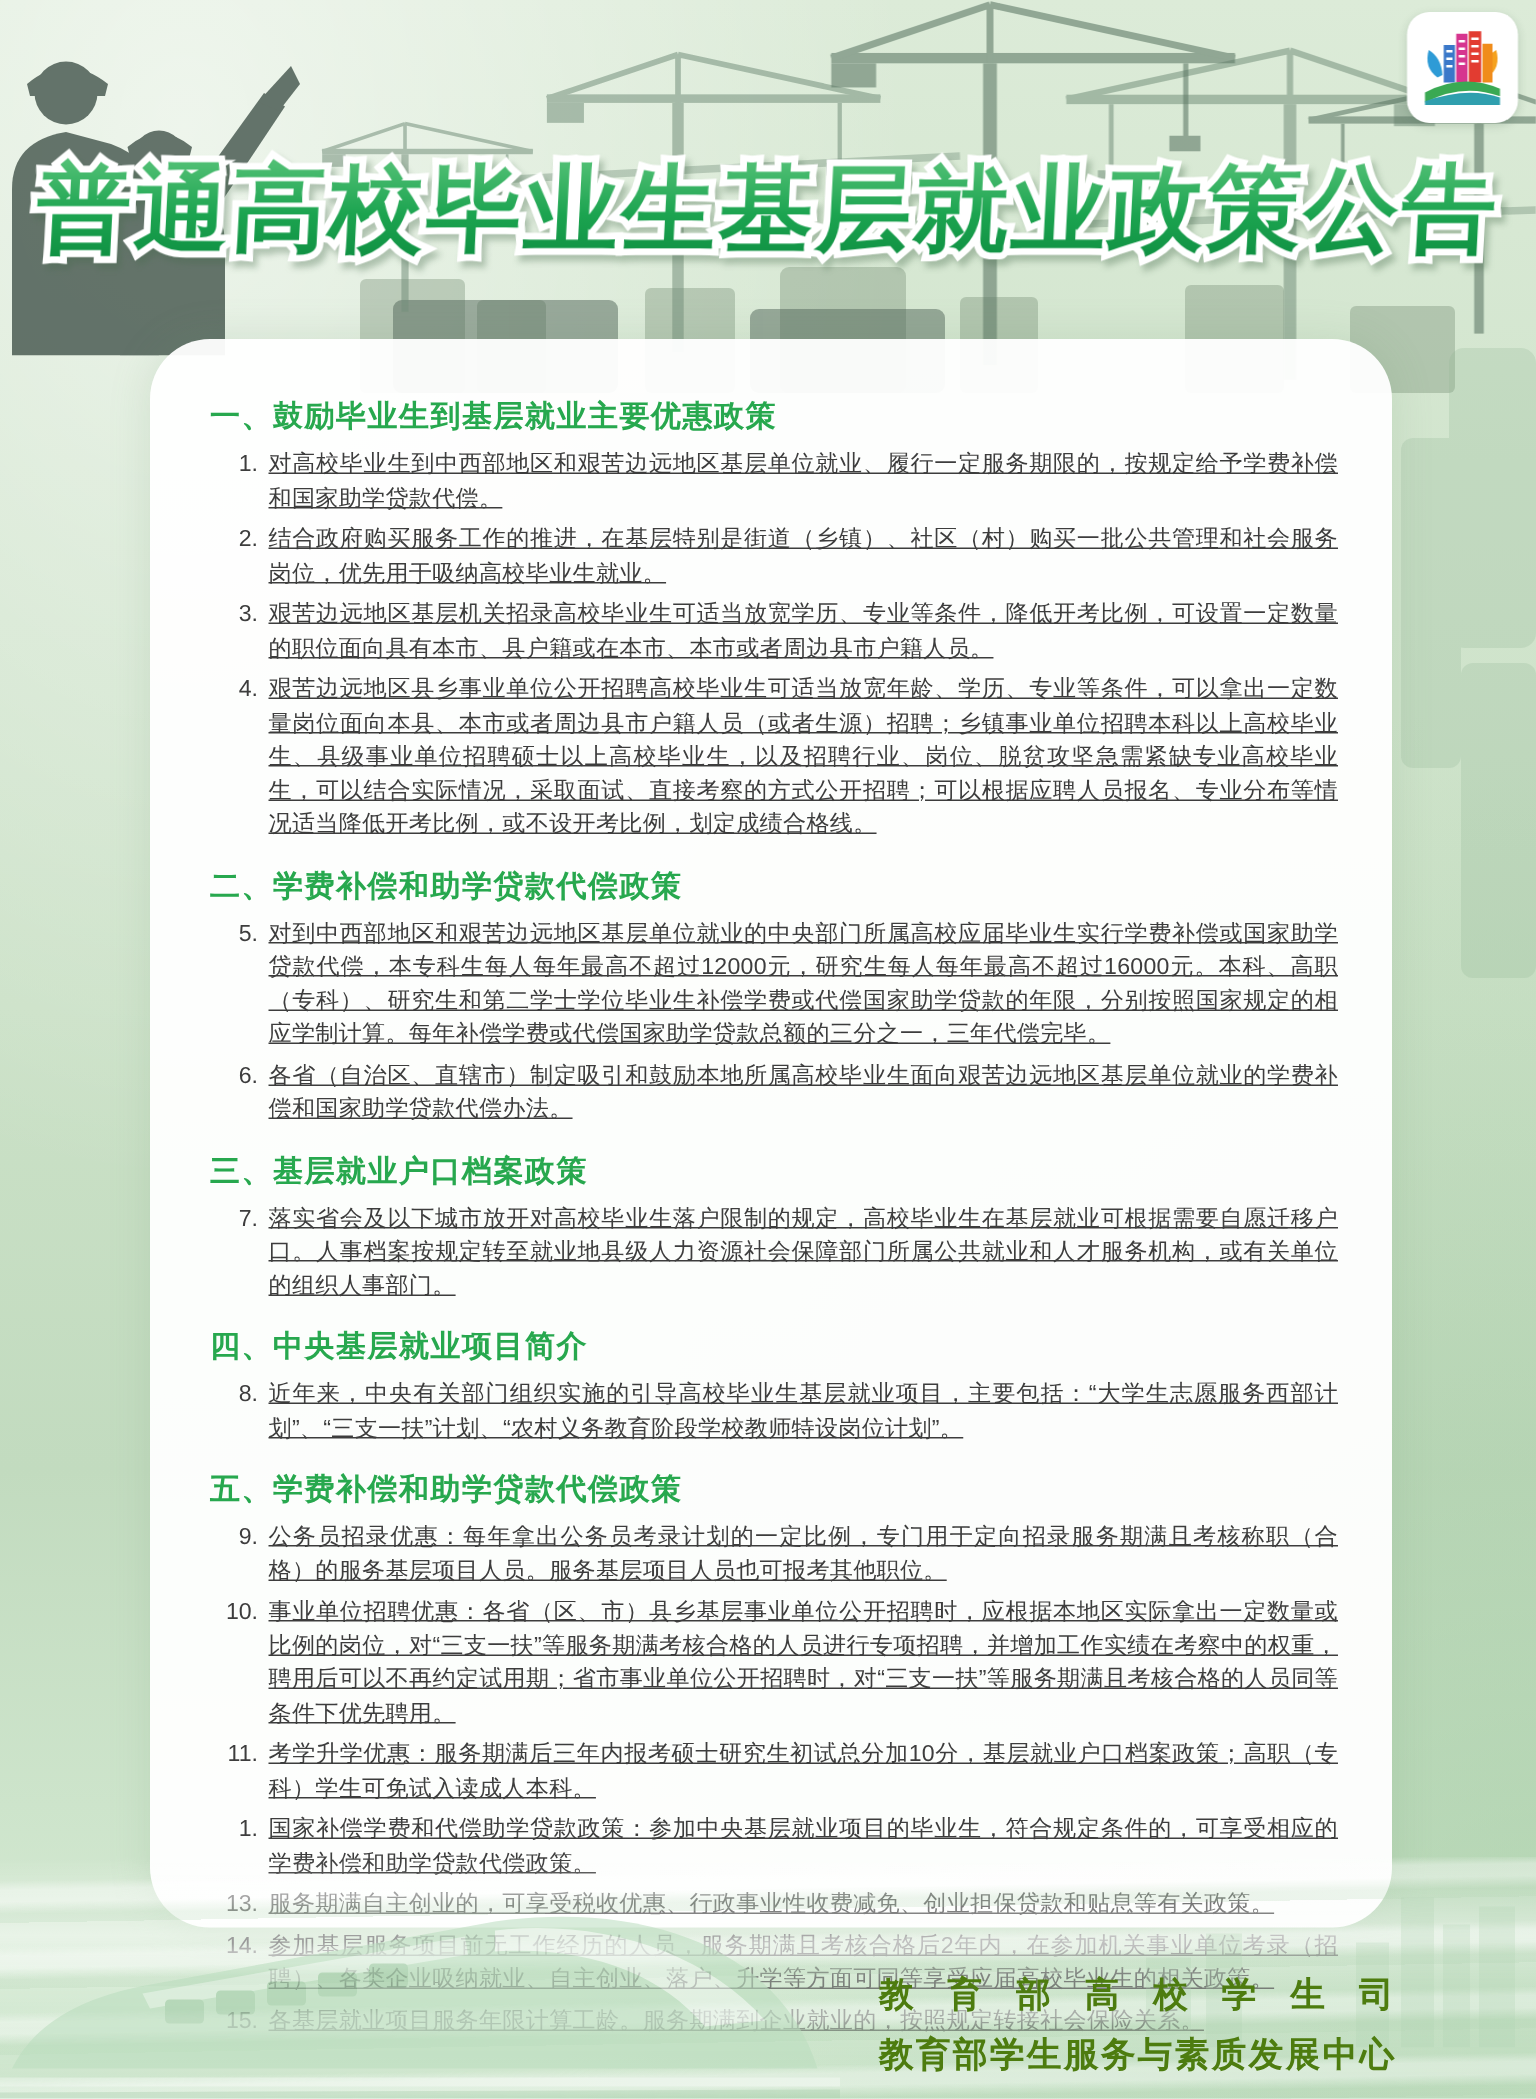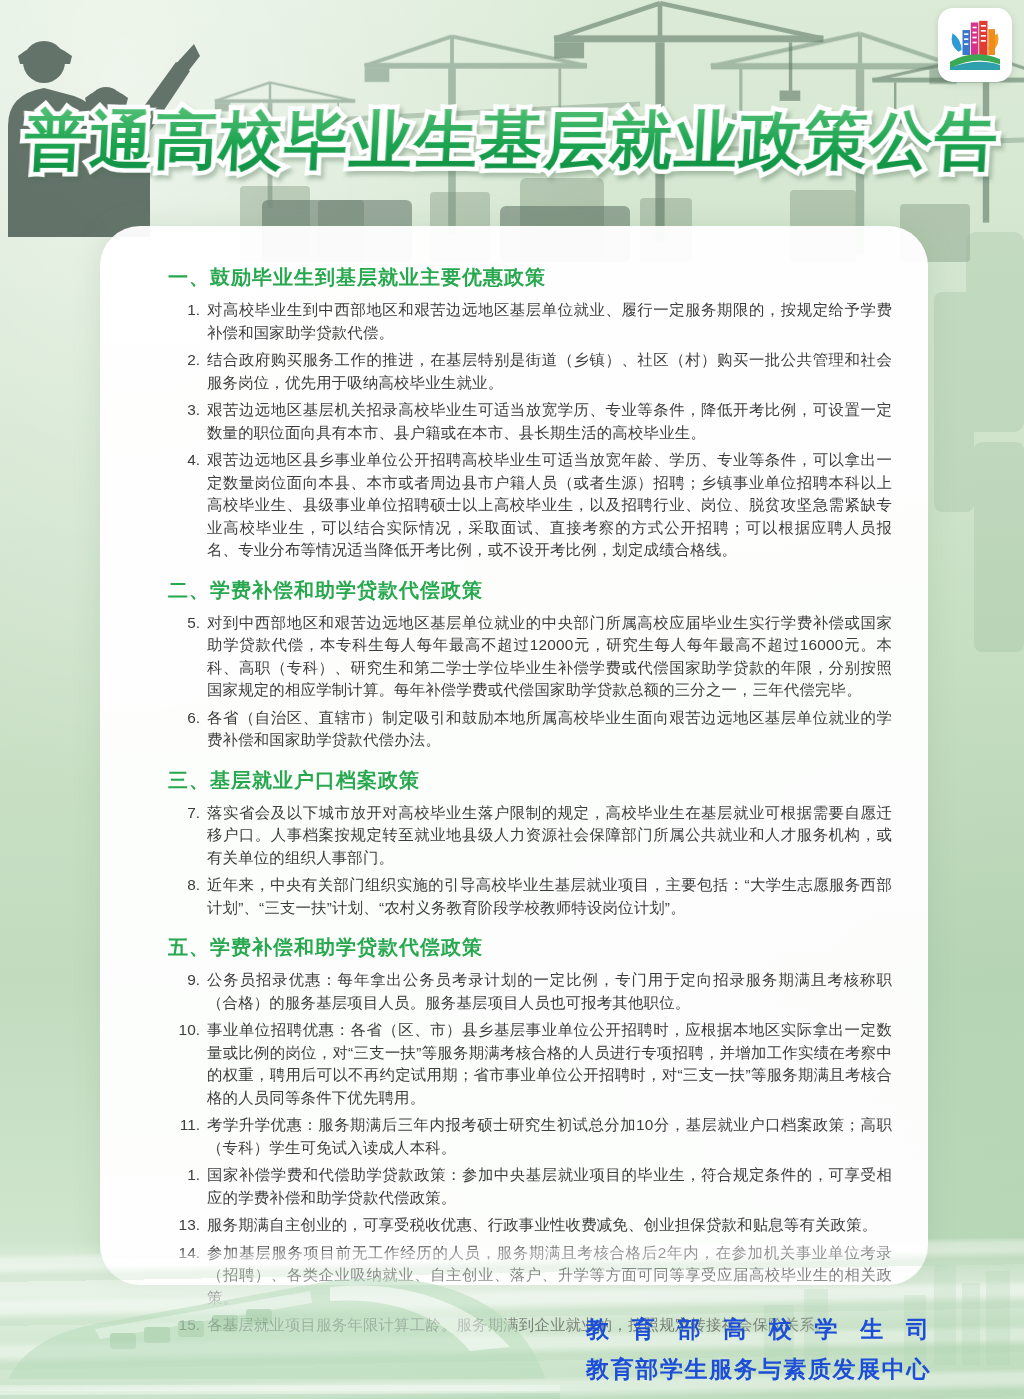--- a/index.html
+++ b/index.html
@@ -40,41 +40,41 @@
       background:linear-gradient(180deg,#5cc57c 0%,#1ca450 52%,#0b8a3e 100%);
       -webkit-background-clip:text;background-clip:text;color:transparent;
     }
   }
   
   .card{
     position:absolute;left:100px;top:226px;width:828px;height:1059px;
     background:rgba(255,255,255,.95);border-radius:40px;
     box-shadow:0 0 28px rgba(110,150,110,.18);
   }
-  .card-inner{padding:30px 36px 0 68px;}
+  .card-inner{padding:30px 36px 0 40px;}
   .sec-heading{
     color:#27a84e;font-size:20px;font-weight:800;letter-spacing:1px;
     margin:15px 0 8px 0;
   }
   .sec-heading:first-child{margin-top:8px;}
   .item{display:flex;margin-bottom:5px;color:#3d3d3d;font-size:15.4px;line-height:22.5px;}
   .item-num{flex:0 0 32px;text-align:right;padding-right:7px;}
-  .item-text{flex:1;text-align:justify;letter-spacing:.2px;}
+  .item-text{flex:1;text-align:justify;letter-spacing:.2px;text-decoration:underline;}
   
   .streaks{
     position:absolute;left:0;top:1238px;width:1024px;height:161px;pointer-events:none;
     background:
       repeating-linear-gradient(179deg, rgba(255,255,255,0) 0 16px, rgba(255,255,255,.38) 22px 30px, rgba(175,210,175,.22) 38px 44px),
       linear-gradient(180deg, rgba(255,255,255,0) 0, rgba(255,255,255,.5) 52px, rgba(220,238,220,.35) 90px, rgba(190,220,190,.45) 161px);
   }
   .train{position:absolute;left:0;bottom:0;width:560px;height:170px;opacity:.55;pointer-events:none;}
   .skyline-right{position:absolute;right:0;top:1255px;width:420px;height:110px;opacity:.5;pointer-events:none;}
   .bg-buildings{position:absolute;right:0;top:232px;width:120px;height:420px;opacity:.6;pointer-events:none;}
   
-  .footer{position:absolute;top:1314px;right:94px;color:#1d4ed8;font-weight:700;text-align:right;}
+  .footer{position:absolute;top:1314px;right:94px;color:#4d7c0f;font-weight:700;text-align:right;}
   .footer-l1{font-size:23px;width:344px;text-align-last:justify;margin-bottom:9px;letter-spacing:1px;}
   .footer-l2{font-size:23px;width:344px;text-align-last:justify;letter-spacing:.5px;}
 </style>
 </head>
 <body>
 
 <svg class="header-art" viewBox="0 0 1024 262" xmlns="http://www.w3.org/2000/svg">
   <defs>
     <g id="crane">
       <rect x="-4" y="28" width="8" height="175" fill="currentColor"></rect>
@@ -173,40 +173,41 @@
       <div class="item">
         <div class="item-num">1.</div>
         <div class="item-text">对高校毕业生到中西部地区和艰苦边远地区基层单位就业、履行一定服务期限的，按规定给予学费补偿和国家助学贷款代偿。</div>
       </div>
       <div class="item">
         <div class="item-num">2.</div>
         <div class="item-text">结合政府购买服务工作的推进，在基层特别是街道（乡镇）、社区（村）购买一批公共管理和社会服务岗位，优先用于吸纳高校毕业生就业。</div>
       </div>
       <div class="item">
         <div class="item-num">3.</div>
-        <div class="item-text">艰苦边远地区基层机关招录高校毕业生可适当放宽学历、专业等条件，降低开考比例，可设置一定数量的职位面向具有本市、县户籍或在本市、县长期生活的高校毕业生。</div>
+        <div class="item-text">艰苦边远地区基层机关招录高校毕业生可适当放宽学历、专业等条件，降低开考比例，可设置一定数量的职位面向具有本市、县户籍或在本市、本市或者周边县市户籍人员。</div>
       </div>
       <div class="item">
         <div class="item-num">4.</div>
         <div class="item-text">艰苦边远地区县乡事业单位公开招聘高校毕业生可适当放宽年龄、学历、专业等条件，可以拿出一定数量岗位面向本县、本市或者周边县市户籍人员（或者生源）招聘；乡镇事业单位招聘本科以上高校毕业生、县级事业单位招聘硕士以上高校毕业生，以及招聘行业、岗位、脱贫攻坚急需紧缺专业高校毕业生，可以结合实际情况，采取面试、直接考察的方式公开招聘；可以根据应聘人员报名、专业分布等情况适当降低开考比例，或不设开考比例，划定成绩合格线。</div>
       </div>
       <div class="sec-heading">二、学费补偿和助学贷款代偿政策</div>
       <div class="item">
         <div class="item-num">5.</div>
         <div class="item-text">对到中西部地区和艰苦边远地区基层单位就业的中央部门所属高校应届毕业生实行学费补偿或国家助学贷款代偿，本专科生每人每年最高不超过12000元，研究生每人每年最高不超过16000元。本科、高职（专科）、研究生和第二学士学位毕业生补偿学费或代偿国家助学贷款的年限，分别按照国家规定的相应学制计算。每年补偿学费或代偿国家助学贷款总额的三分之一，三年代偿完毕。</div>
       </div>
       <div class="item">
         <div class="item-num">6.</div>
         <div class="item-text">各省（自治区、直辖市）制定吸引和鼓励本地所属高校毕业生面向艰苦边远地区基层单位就业的学费补偿和国家助学贷款代偿办法。</div>
       </div>
       <div class="sec-heading">三、基层就业户口档案政策</div>
       <div class="item">
         <div class="item-num">7.</div>
         <div class="item-text">落实省会及以下城市放开对高校毕业生落户限制的规定，高校毕业生在基层就业可根据需要自愿迁移户口。人事档案按规定转至就业地县级人力资源社会保障部门所属公共就业和人才服务机构，或有关单位的组织人事部门。</div>
       </div>
+      <div class="sec-heading">四、中央基层就业项目简介</div>
       <div class="item">
         <div class="item-num">8.</div>
         <div class="item-text">近年来，中央有关部门组织实施的引导高校毕业生基层就业项目，主要包括：“大学生志愿服务西部计划”、“三支一扶”计划、“农村义务教育阶段学校教师特设岗位计划”。</div>
       </div>
       <div class="sec-heading">五、学费补偿和助学贷款代偿政策</div>
       <div class="item">
         <div class="item-num">9.</div>
         <div class="item-text">公务员招录优惠：每年拿出公务员考录计划的一定比例，专门用于定向招录服务期满且考核称职（合格）的服务基层项目人员。服务基层项目人员也可报考其他职位。</div>
       </div>
       <div class="item">

